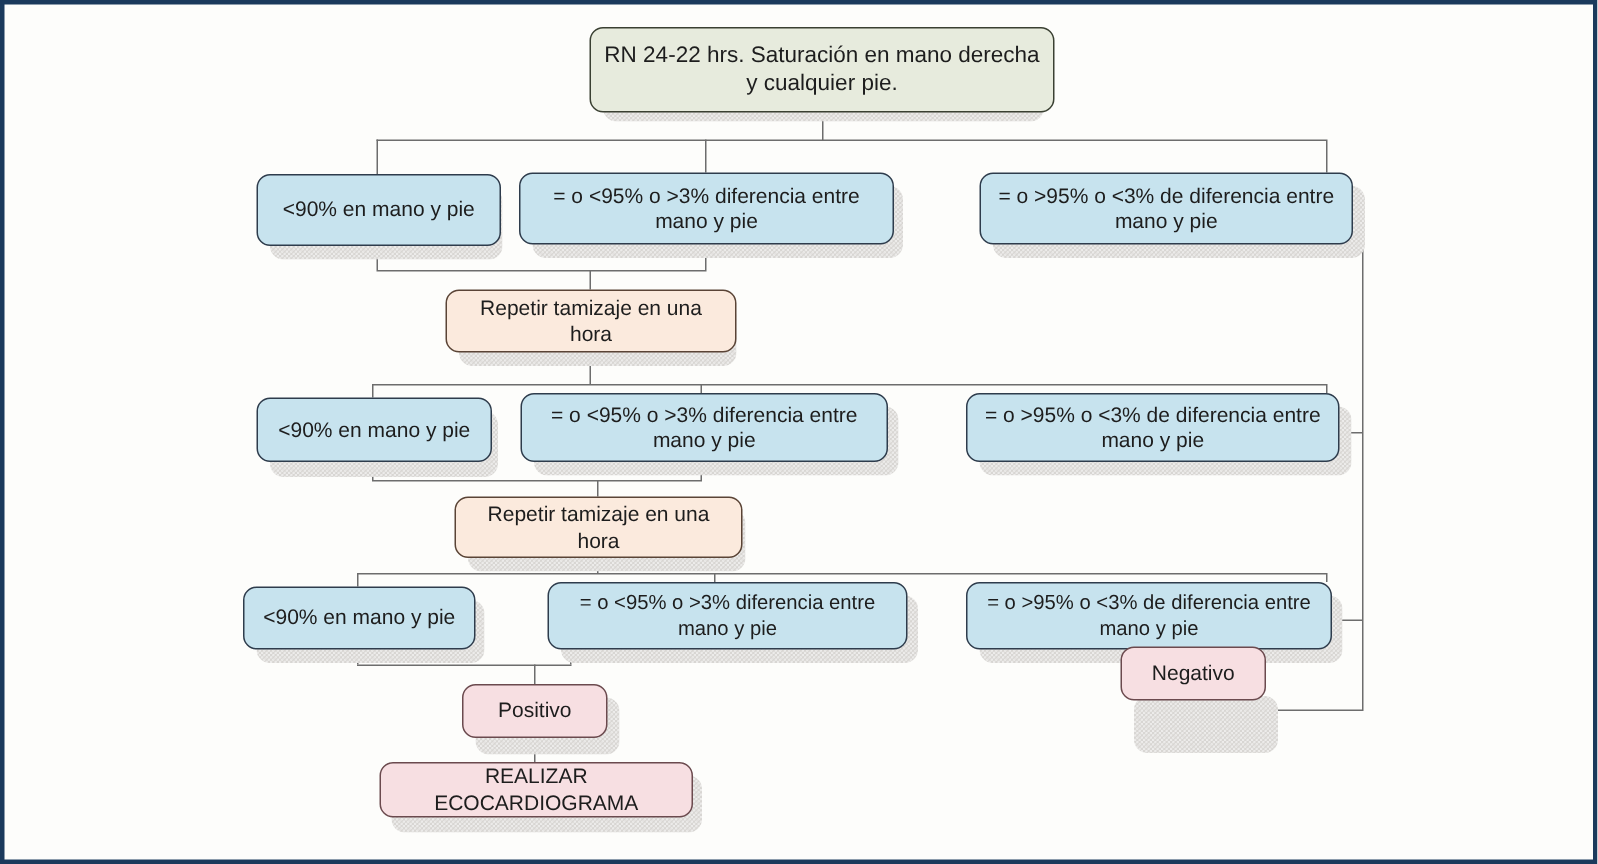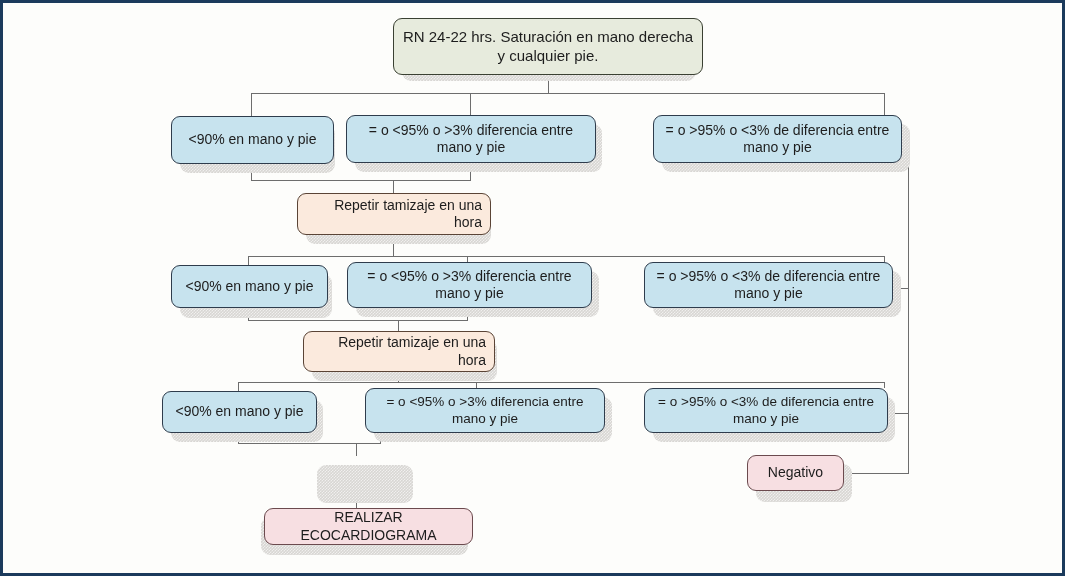--- a/index.html
+++ b/index.html
@@ -53,21 +53,21 @@
     background-image:
       linear-gradient(45deg, rgba(255,255,255,.55) 25%, transparent 25%, transparent 75%, rgba(255,255,255,.55) 75%),
       linear-gradient(45deg, rgba(255,255,255,.55) 25%, transparent 25%, transparent 75%, rgba(255,255,255,.55) 75%);
     background-size: 3px 3px;
     background-position: 0 0, 1.5px 1.5px;
     z-index: 2;
   }
 
   .n-root  { background: #e7ebdd; border-color: #3a4032; }
   .n-blue  { background: #c7e3ee; border-color: #2e3c4c; }
-  .n-peach { background: #fbeadd; border-color: #5a4436; text-align: right; }
+  .n-peach { background: #fbeadd; border-color: #5a4436; }
   .n-pink  { background: #f7dfe2; border-color: #6b4a4e; }
 
   .fs15 { font-size: 15px; }
   .fs14 { font-size: 14px; }
   .fs13 { font-size: 13.5px; }
 </style>
 </head>
 <body>
 
 <div id="canvas">
@@ -169,25 +169,28 @@
     <div class="node n-blue fs13" style="left:362px; top:385px; width:240px; height:45px;">
       <span>= o &lt;95% o &gt;3% diferencia entre mano y pie</span>
     </div>
 
     <div class="shadow" style="left:650px; top:394px; width:242px; height:45px;"></div>
     <div class="node n-blue fs13" style="left:641px; top:385px; width:244px; height:45px;">
       <span>= o &gt;95% o &lt;3% de diferencia entre mano y pie</span>
     </div>
 
     <div class="shadow" style="left:314px; top:462px; width:96px; height:38px;"></div>
+    <div class="node n-pink fs14" style="left:305px; top:453px; width:97px; height:36px;">
+      <span>Positivo</span>
+    </div>
 
     <div class="shadow" style="left:753px; top:461px; width:96px; height:38px;"></div>
-    <div class="node n-pink fs14" style="left:744px; top:452px; width:97px; height:36px;">
+    <div class="node n-pink fs14" style="left:744px; top:428px; width:97px; height:36px;">
       <span>Negativo</span>
     </div>
 
     <div class="shadow" style="left:258px; top:514px; width:207px; height:38px;"></div>
-    <div class="node n-pink fs14" style="left:261px; top:505px; width:209px; height:37px;">
+    <div class="node n-pink fs14" style="left:250px; top:505px; width:209px; height:37px;">
       <span>REALIZAR ECOCARDIOGRAMA</span>
     </div>
 
   </div>
 </div>
 
 </body></html>

